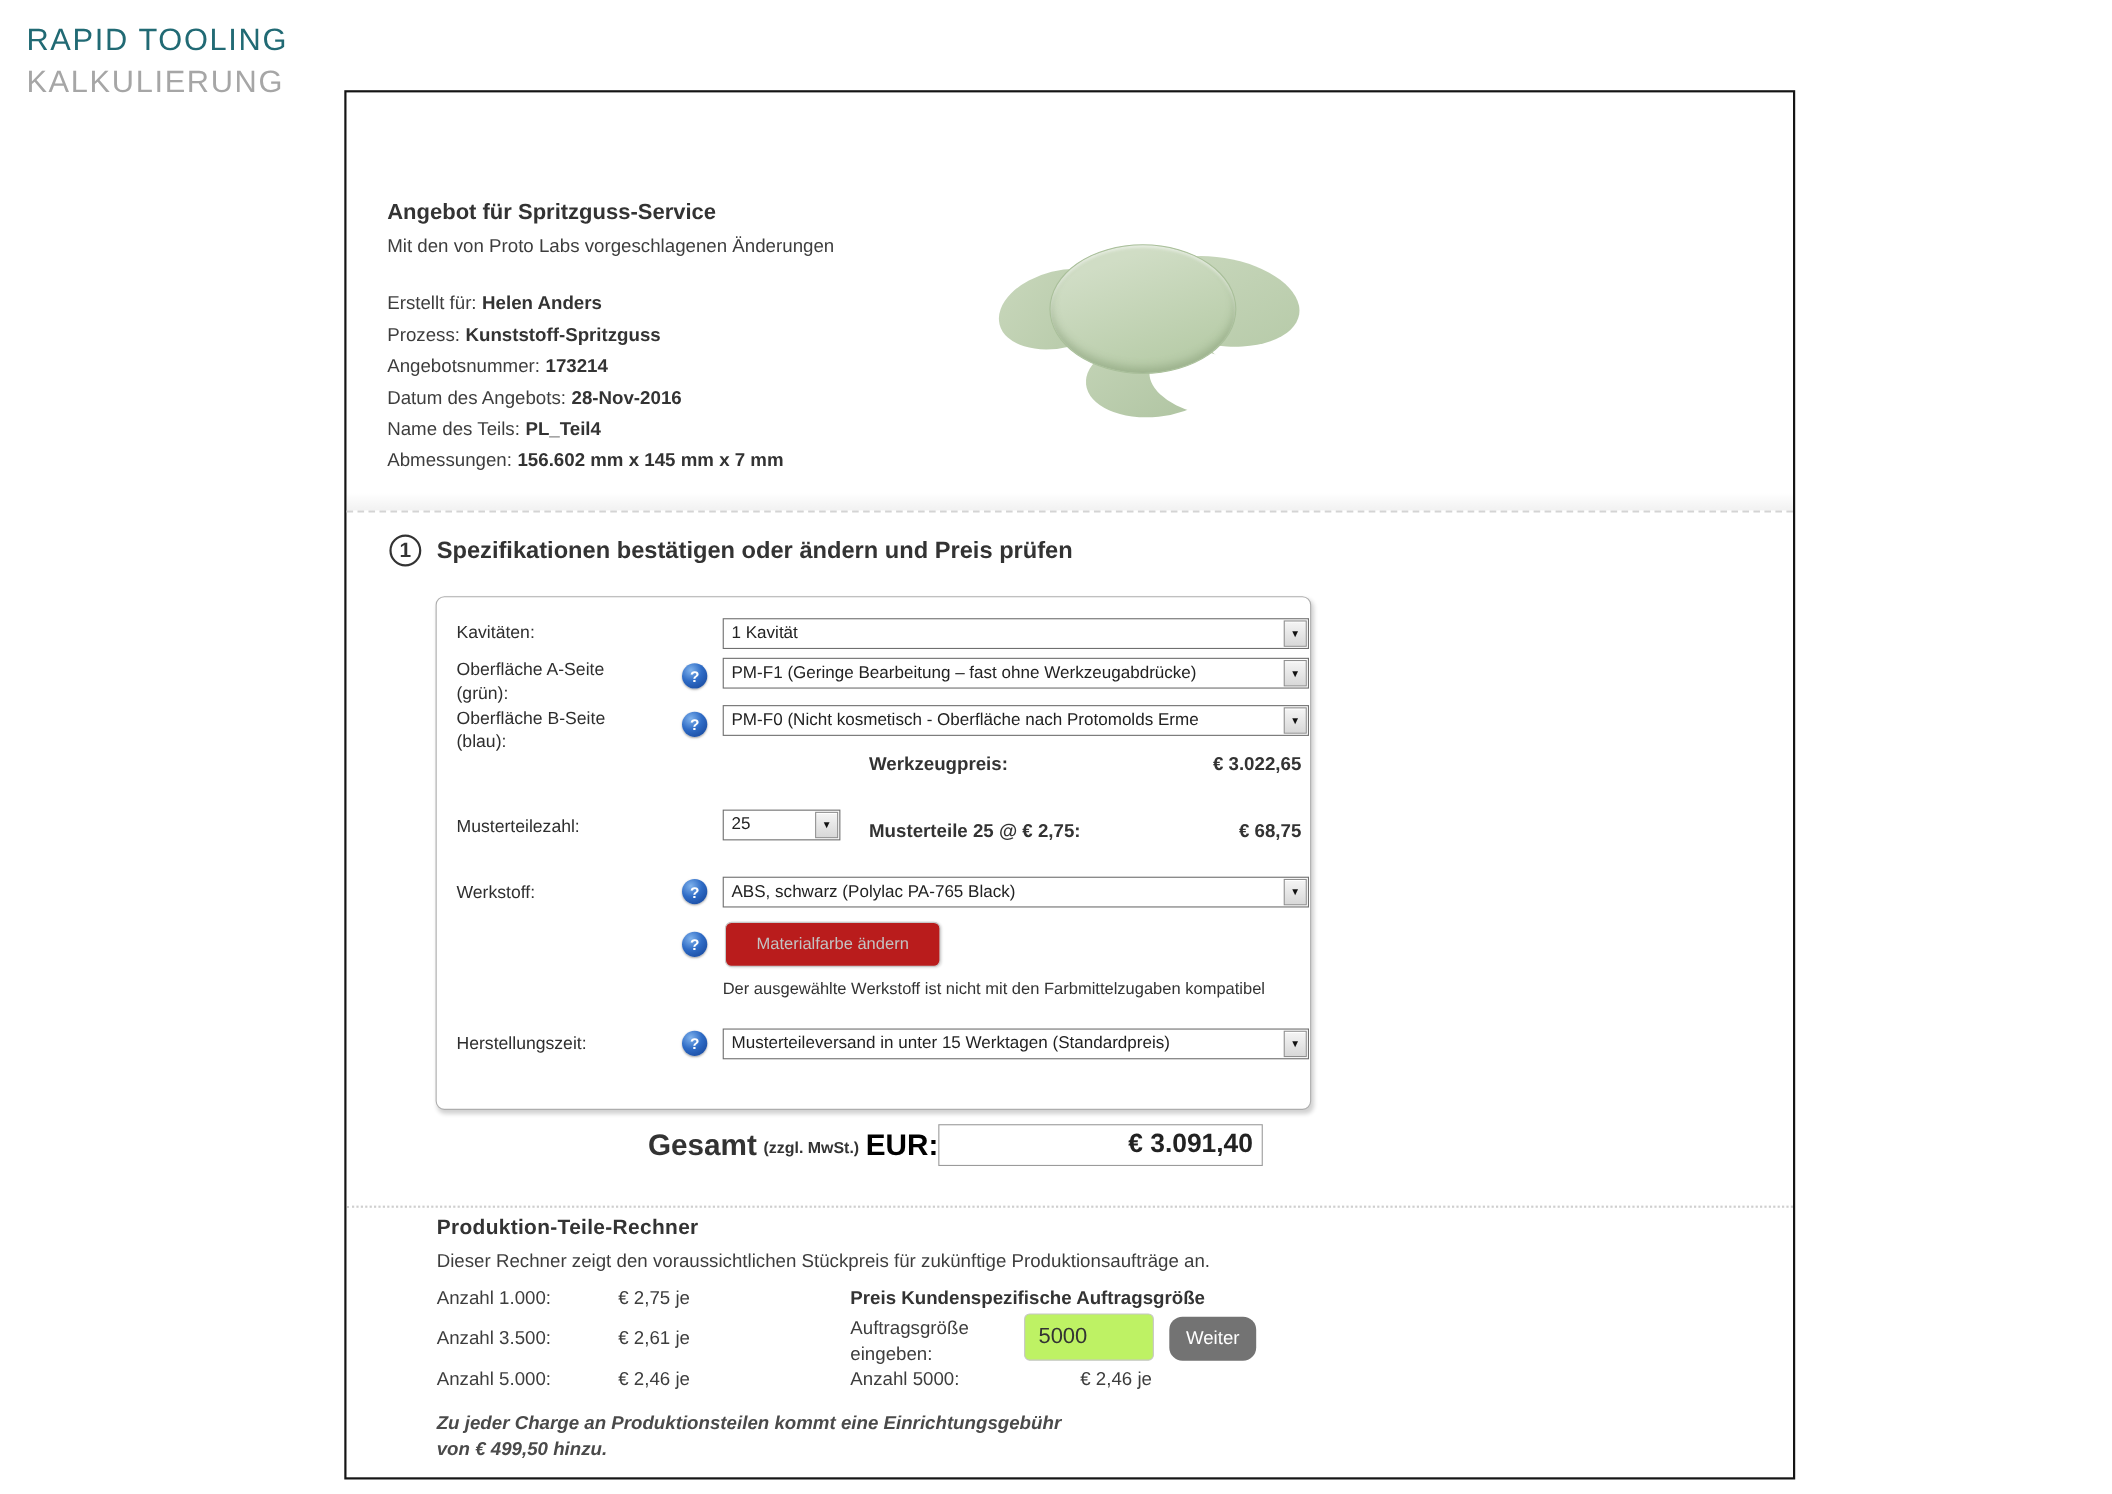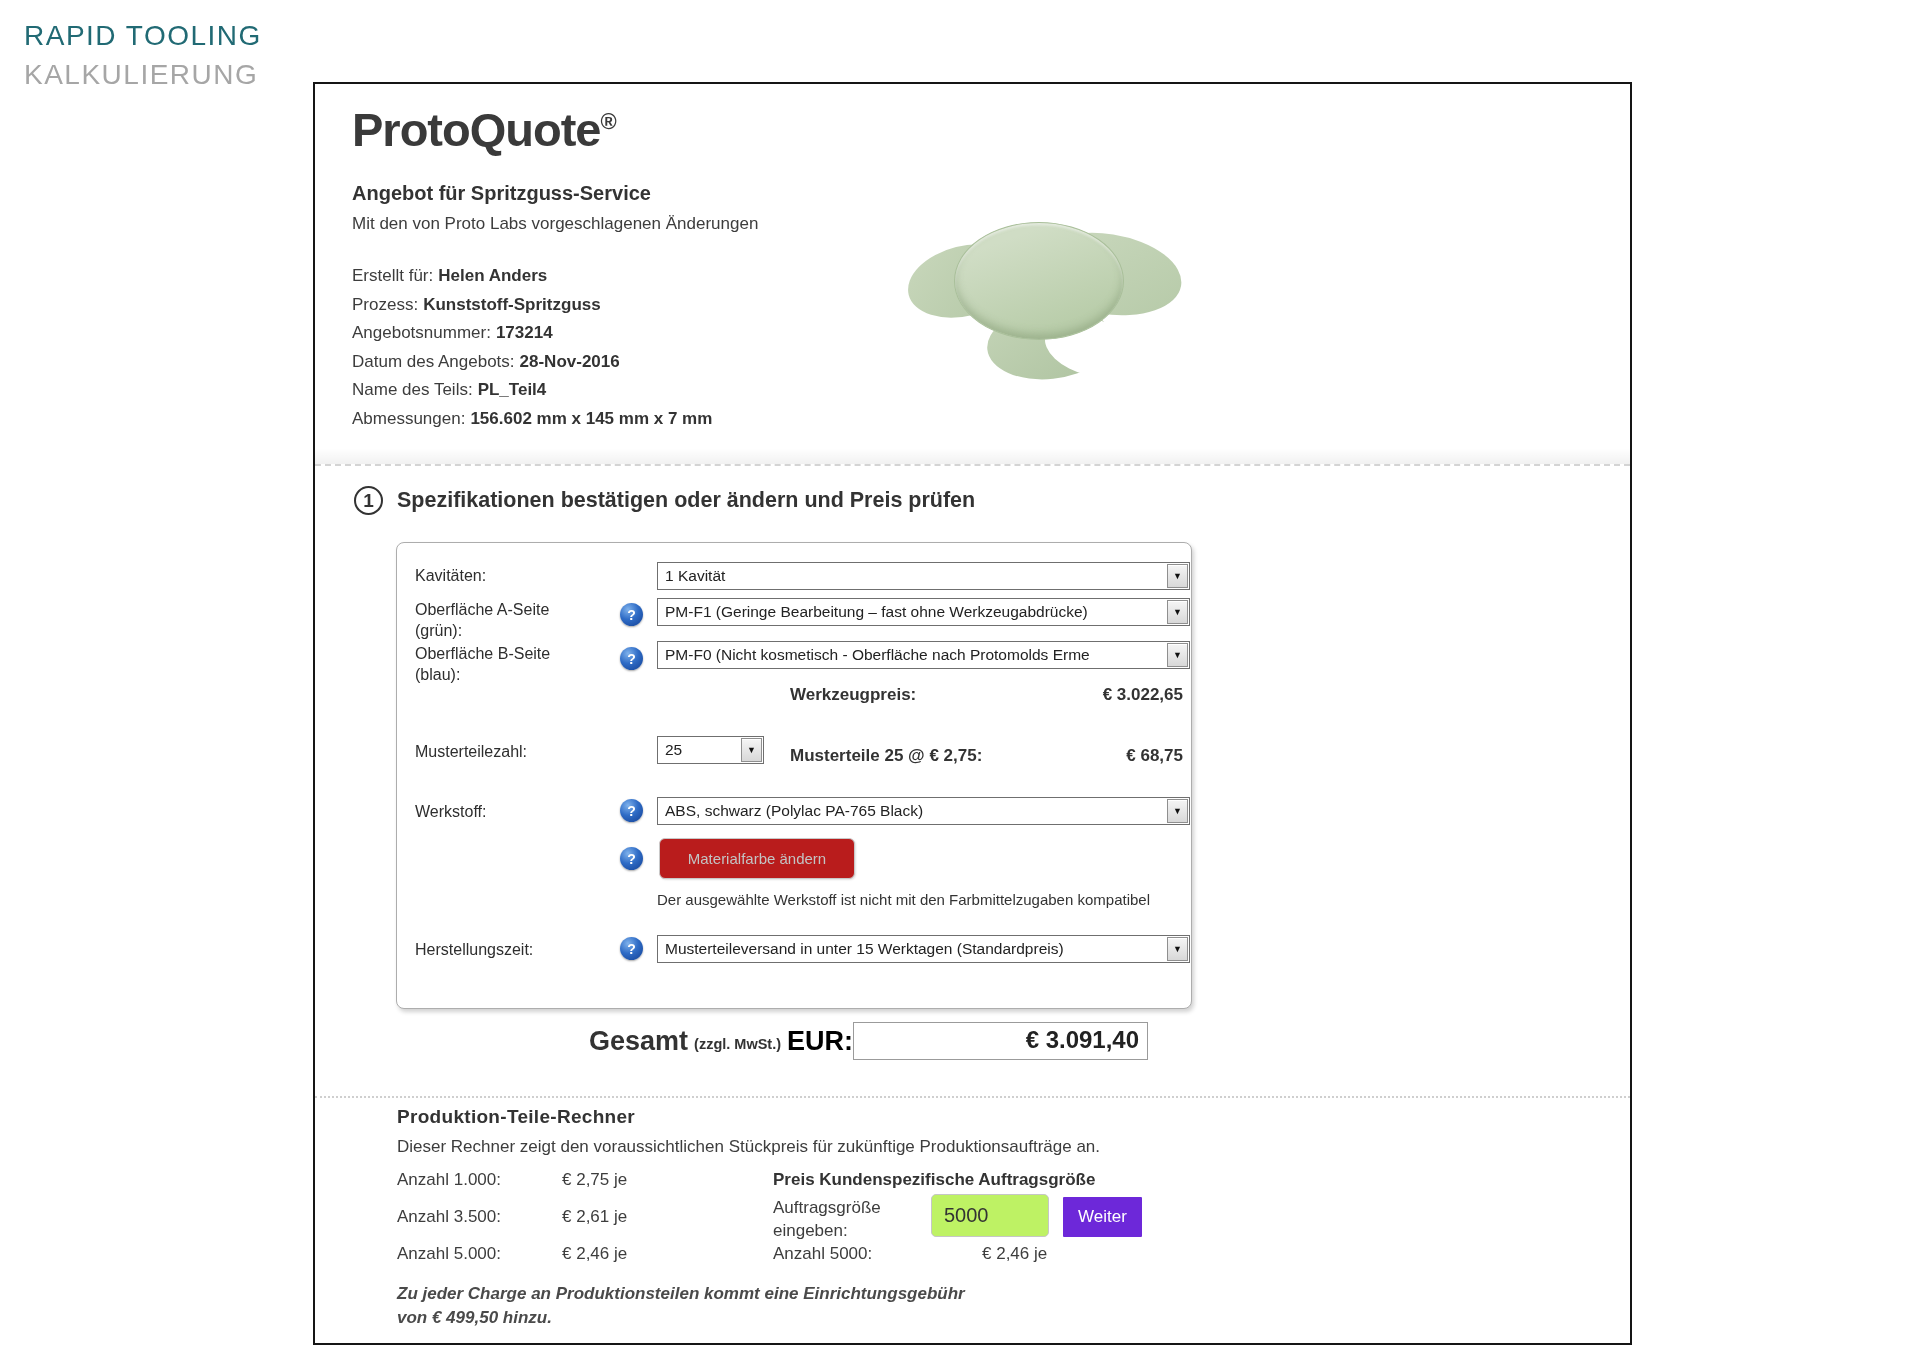--- a/index.html
+++ b/index.html
@@ -80,42 +80,39 @@
   #calc-desc { left:82px; top:1053px; font-size:17px; color:#3d3d3d; }
   .calc-row-label { position:absolute; left:82px; font-size:17px; color:#3d3d3d; }
   .calc-row-value { position:absolute; left:247px; font-size:17px; color:#3d3d3d; }
   .cy1 { top:1086px; } .cy2 { top:1123px; } .cy3 { top:1160px; }
   #custom-heading { left:458px; top:1086px; font-size:17px; font-weight:bold; color:#333; }
   #custom-input-label { left:458px; top:1112px; width:150px; font-size:17px; color:#3d3d3d; line-height:23px; }
   #order-size-input { position:absolute; left:616px; top:1110px; width:118px; height:43px;
         border:1px solid #c6c6c6; border-radius:5px; font-size:20px; color:#333; padding-left:12px;
         font-family:inherit; background:#bef264; }
   #weiter-btn { position:absolute; left:748px; top:1113px; width:79px; height:40px;
-        background:#6d28d9; border:none; border-radius:1px; color:#fff; font-size:17px; font-family:inherit; }
+        background:#737373; border:none; border-radius:12px; color:#fff; font-size:17px; font-family:inherit; }
   #custom-result-label { left:458px; top:1160px; font-size:17px; color:#3d3d3d; }
   #custom-result-value { left:667px; top:1160px; font-size:17px; color:#3d3d3d; }
   #production-note { left:914px; top:1094px; width:305px; font-size:17px; font-weight:bold; color:#4d4d4d; line-height:23px; }
   #setup-fee-note { left:82px; top:1198px; width:585px; font-size:17px; font-weight:bold; font-style:italic;
         color:#4a4a4a; line-height:24px; }
 </style>
 </head>
 <body>
 
 <div id="page">
 
   <div id="logo">
     <div class="l1">RAPID TOOLING</div>
     <div class="l2">KALKULIERUNG</div>
   </div>
 
   <div id="quote-box">
 
-    <div id="pq-title" class="abs">
-      <span>ProtoQuote</span><sup>®</sup>
-    </div>
     <div id="pq-subtitle" class="abs">Angebot für Spritzguss-Service</div>
     <div id="pq-subnote" class="abs">Mit den von Proto Labs vorgeschlagenen Änderungen</div>
 
     <div id="details" class="abs">
       <div><span>Erstellt für:</span><span class="val">Helen Anders</span></div>
       <div><span>Prozess:</span><span class="val">Kunststoff-Spritzguss</span></div>
       <div><span>Angebotsnummer:</span><span class="val">173214</span></div>
       <div><span>Datum des Angebots:</span><span class="val">28-Nov-2016</span></div>
       <div><span>Name des Teils:</span><span class="val">PL_Teil4</span></div>
       <div><span>Abmessungen:</span><span class="val">156.602 mm x 145 mm x 7 mm</span></div>

